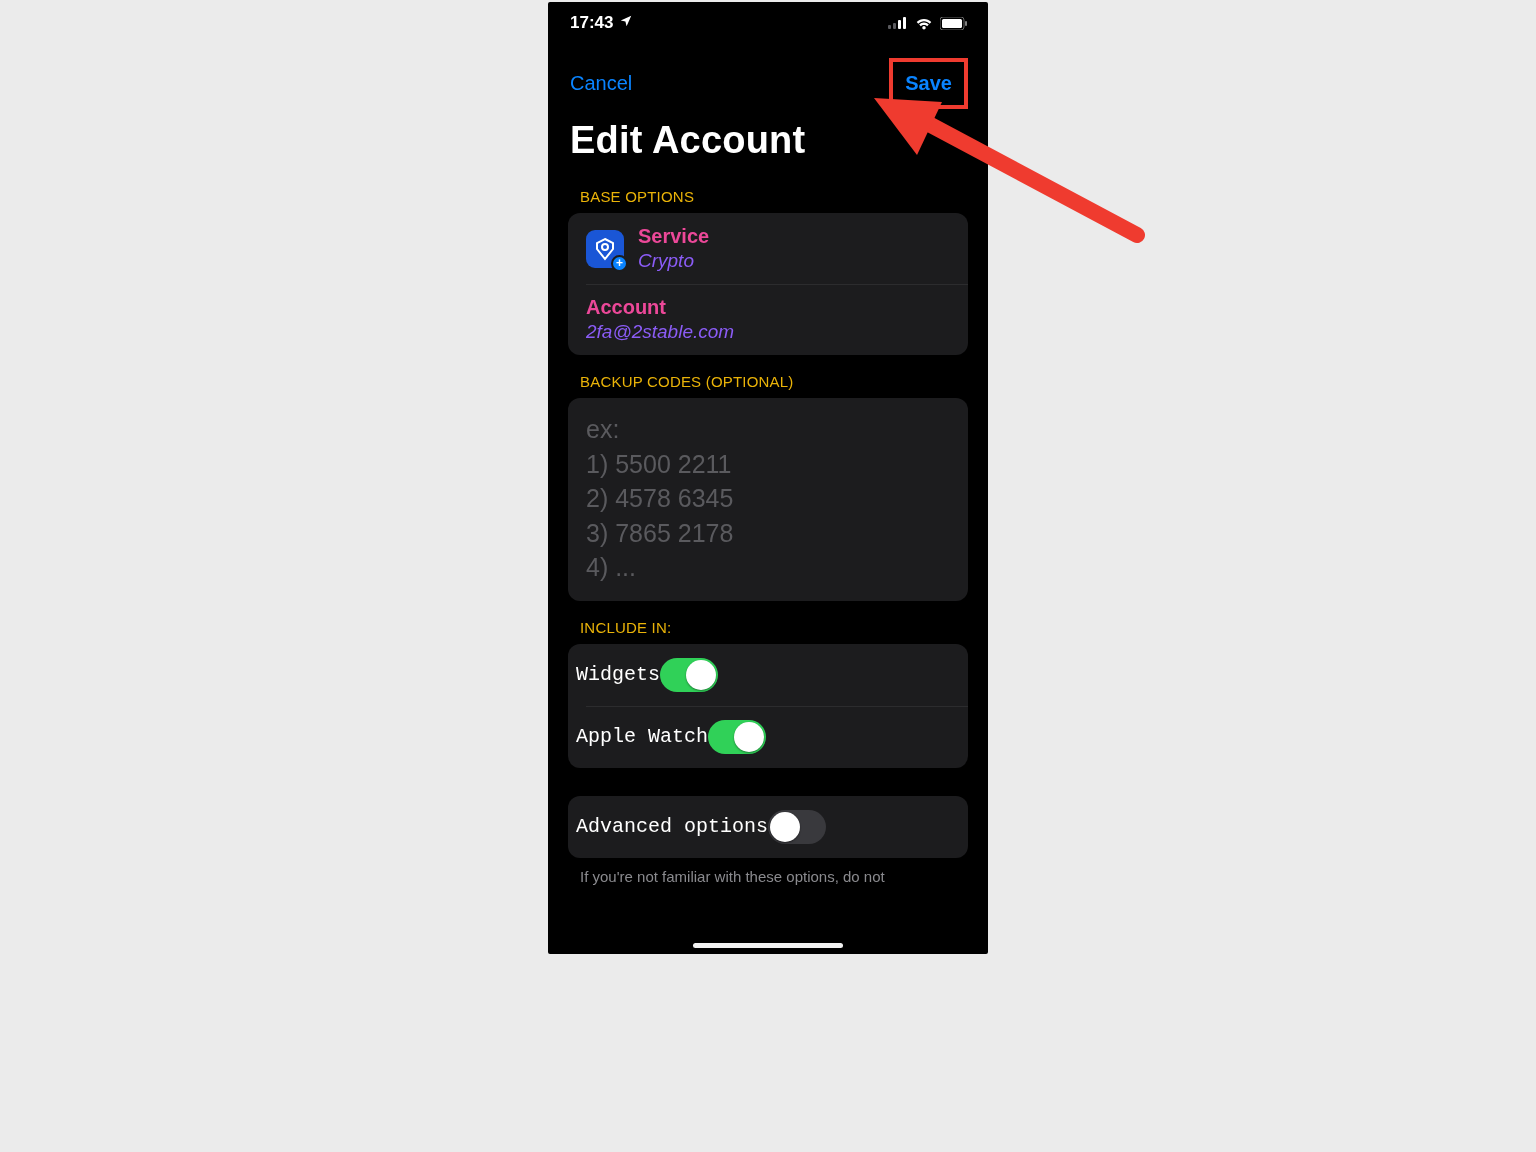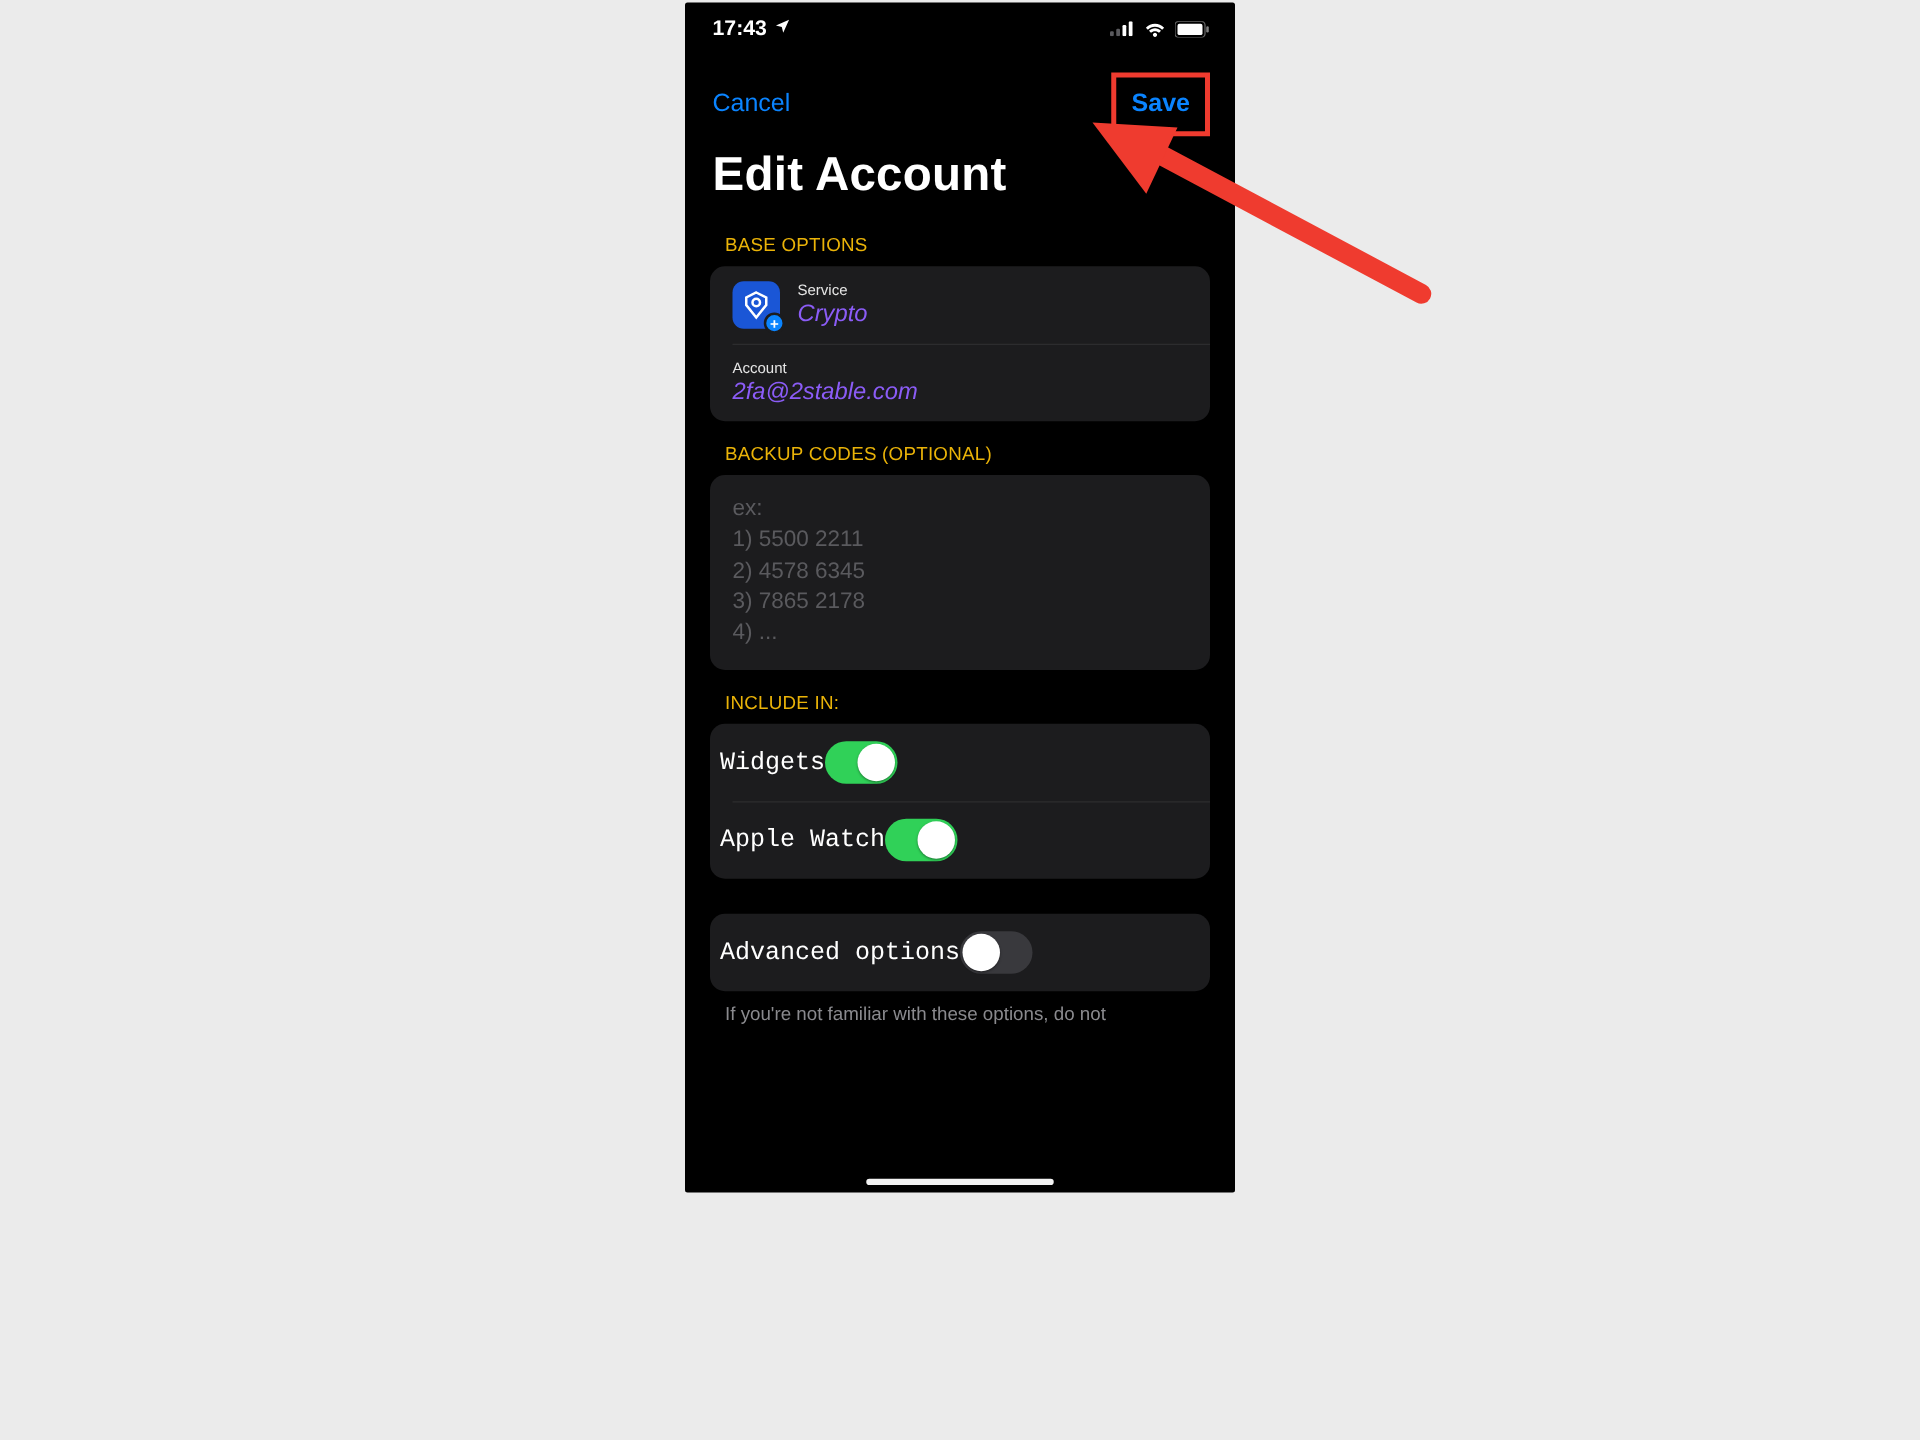--- a/index.html
+++ b/index.html
@@ -86,21 +86,21 @@
     position: relative;
   }
   .row + .row::before {
     content: "";
     position: absolute;
     left: 18px; right: 0; top: 0;
     height: 1px;
     background: #2c2c2e;
   }
   .row-service { display: flex; align-items: center; gap: 14px; }
-  .row-label { font-size: 12px; color: #e5e5e5; margin-bottom: 2px; }
+  .row-label { font-size: 20px; color: #ec4899; margin-bottom: 2px; font-weight: bold; }
   .row-value { font-size: 19px; color: #8b5cf6; font-style: italic; }
 
   .service-icon {
     width: 38px; height: 38px;
     border-radius: 9px;
     background: #1a56d6;
     position: relative;
     flex: none;
     display:flex; align-items:center; justify-content:center;
   }
@@ -126,21 +126,21 @@
     border-radius:4px;
   }
 
   
   .codes-area {
     background:#1c1c1e;
     margin: 0 20px;
     border-radius:12px;
     padding: 14px 18px 16px;
     color:#5a5a5e;
-    font-size:18px;
+    font-size:25px;
     line-height:1.38;
     white-space: pre-line;
     min-height: 156px;
   }
 
   
   .toggle-row {
     display:flex;
     align-items:center;
     padding: 14px 16px 14px 8px;

